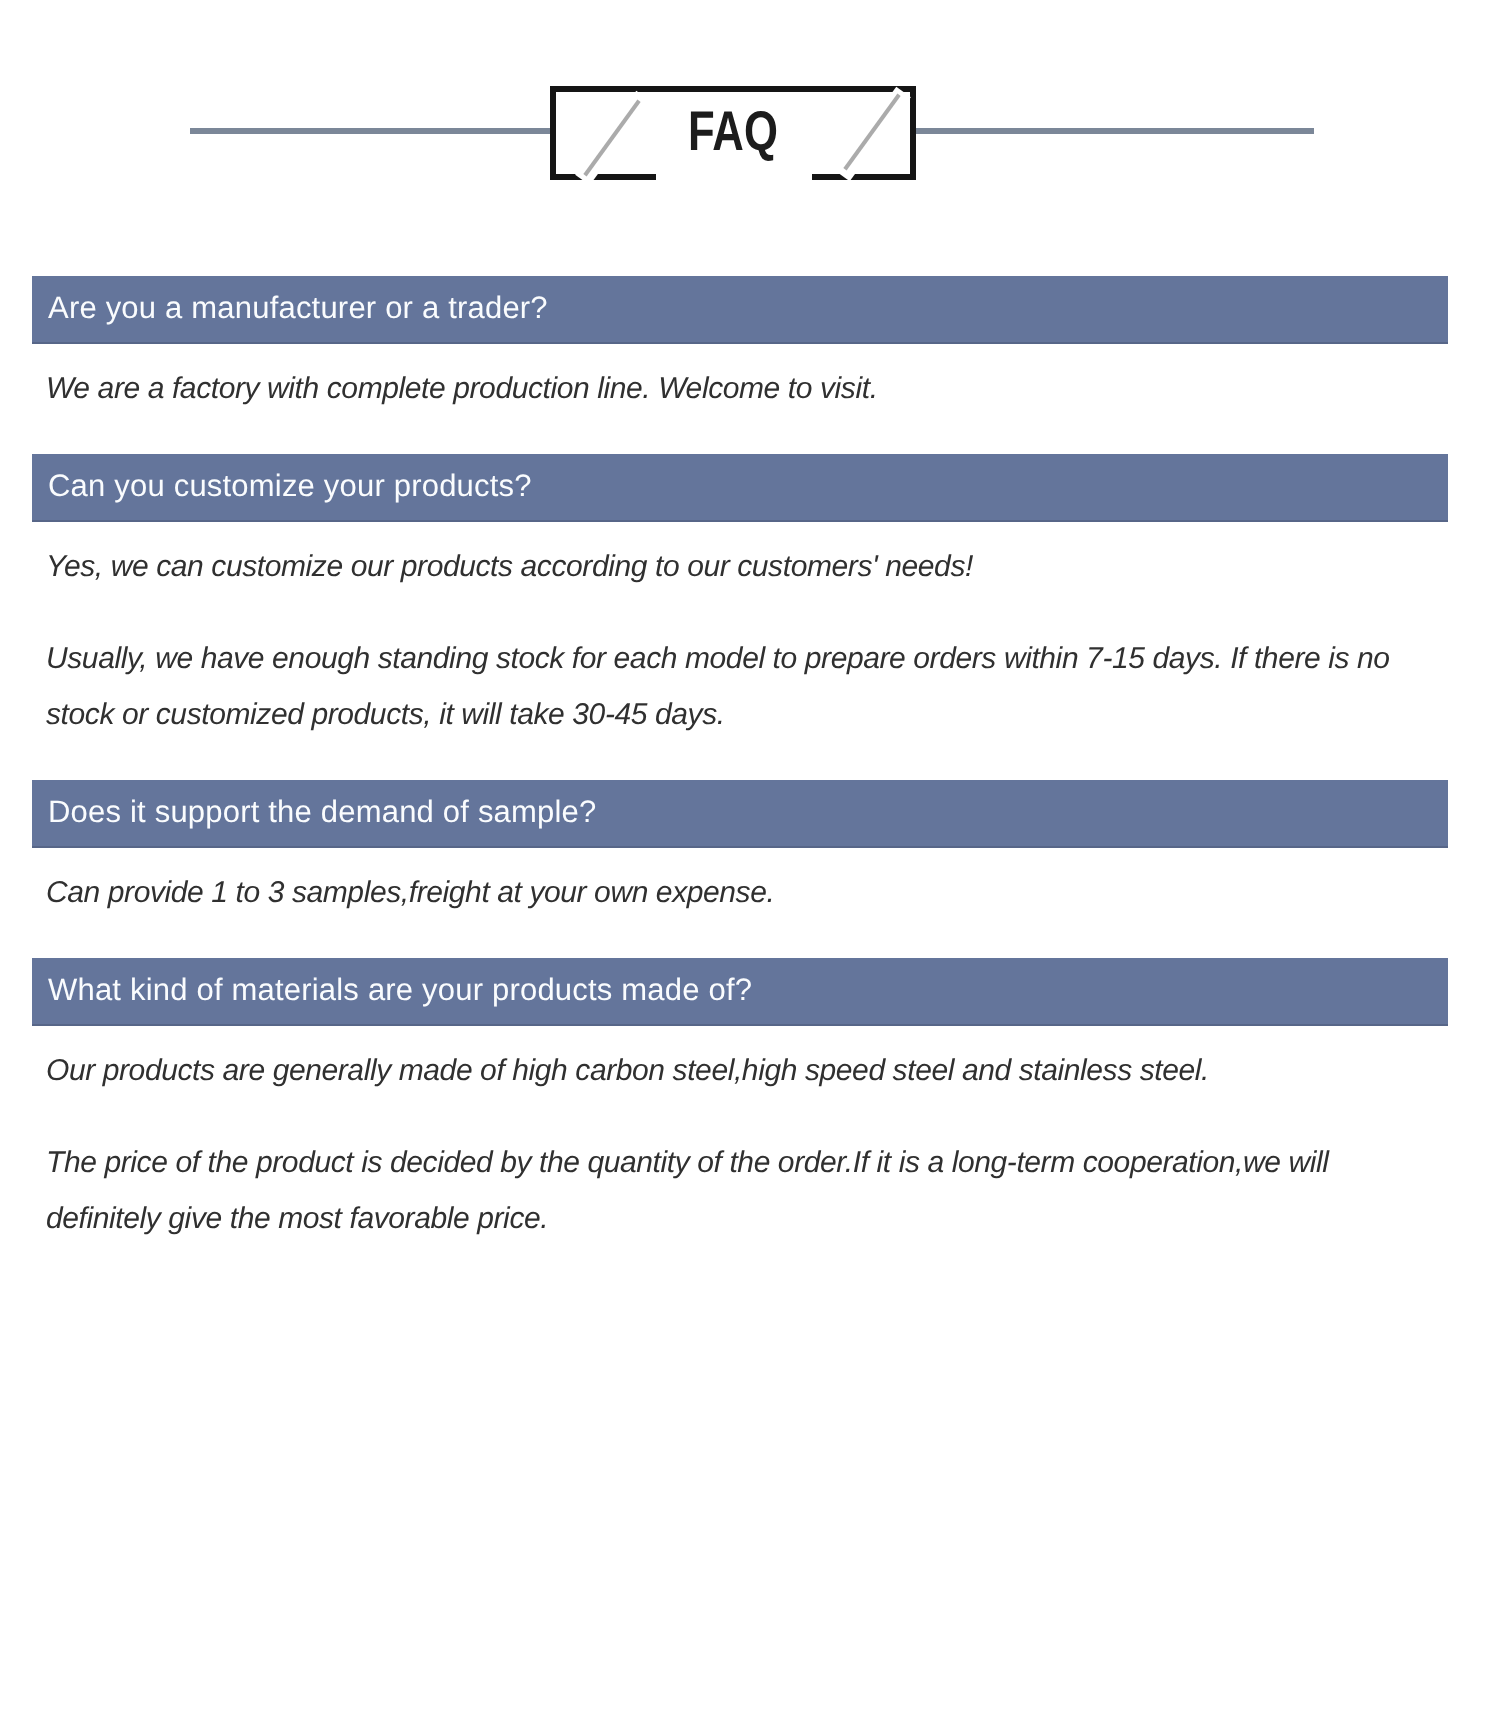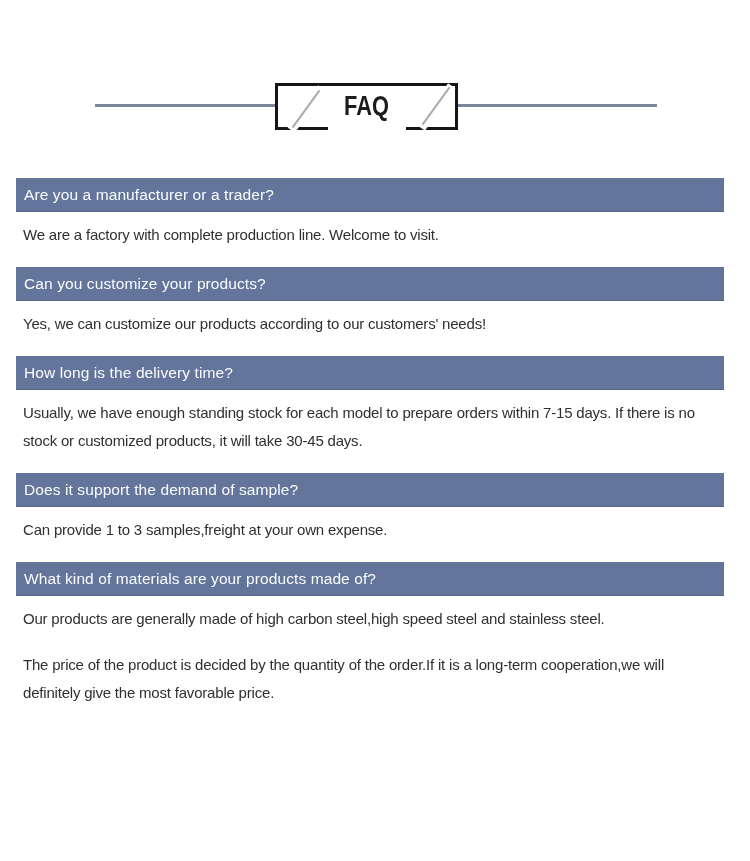--- a/index.html
+++ b/index.html
@@ -12,21 +12,21 @@
   }
   *{box-sizing:border-box;margin:0;padding:0;}
   html,body{background:#ffffff;}
   body{
     width:750px;height:861px;
     font-family:"Liberation Sans", sans-serif;
     color:var(--answer-text);
     overflow:hidden;
   }
   
-  .faq-header{position:relative;height:138px;margin-top:40px;}
+  .faq-header{position:relative;height:138px;}
   .hline{
     position:absolute;top:64px;left:95px;width:562px;height:3px;
     background:var(--line);z-index:1;
   }
   .title-box{
     position:absolute;left:275px;top:43px;width:183px;height:47px;
     border:3px solid var(--box-border);background:#ffffff;z-index:2;
   }
   .title-text{
     position:absolute;left:0;right:0;top:50%;transform:translateY(-54%) scaleX(0.78);
@@ -63,20 +63,21 @@
     font-size:15.5px;
     letter-spacing:0.1px;
   }
   .qa-answer{
     margin:9px 0 18px 7px;
     width:702px;
     font-size:15px;
     letter-spacing:-0.2px;
     line-height:28px;
     color:var(--answer-text);
+    font-style:italic;
   }
 </style>
 </head>
 <body>
 
 <header class="faq-header">
   <div class="hline"></div>
   <div class="title-box">
     <div class="slash-cut slash-left-cut"></div>
     <div class="slash slash-left"></div>
@@ -97,23 +98,20 @@
   </section>
 
   <section class="qa">
     <div class="qa-bar">
       <span>Can you customize your products?</span>
     </div>
     <p class="qa-answer">Yes, we can customize our products according to our customers' needs!</p>
   </section>
 
   <section class="qa">
-    <div class="qa-bar">
-      <span>How long is the delivery time?</span>
-    </div>
     <p class="qa-answer">Usually, we have enough standing stock for each model to prepare orders within 7-15 days. If there is no stock or customized products, it will take 30-45 days.</p>
   </section>
 
   <section class="qa">
     <div class="qa-bar">
       <span>Does it support the demand of sample?</span>
     </div>
     <p class="qa-answer">Can provide 1 to 3 samples,freight at your own expense.</p>
   </section>
 

